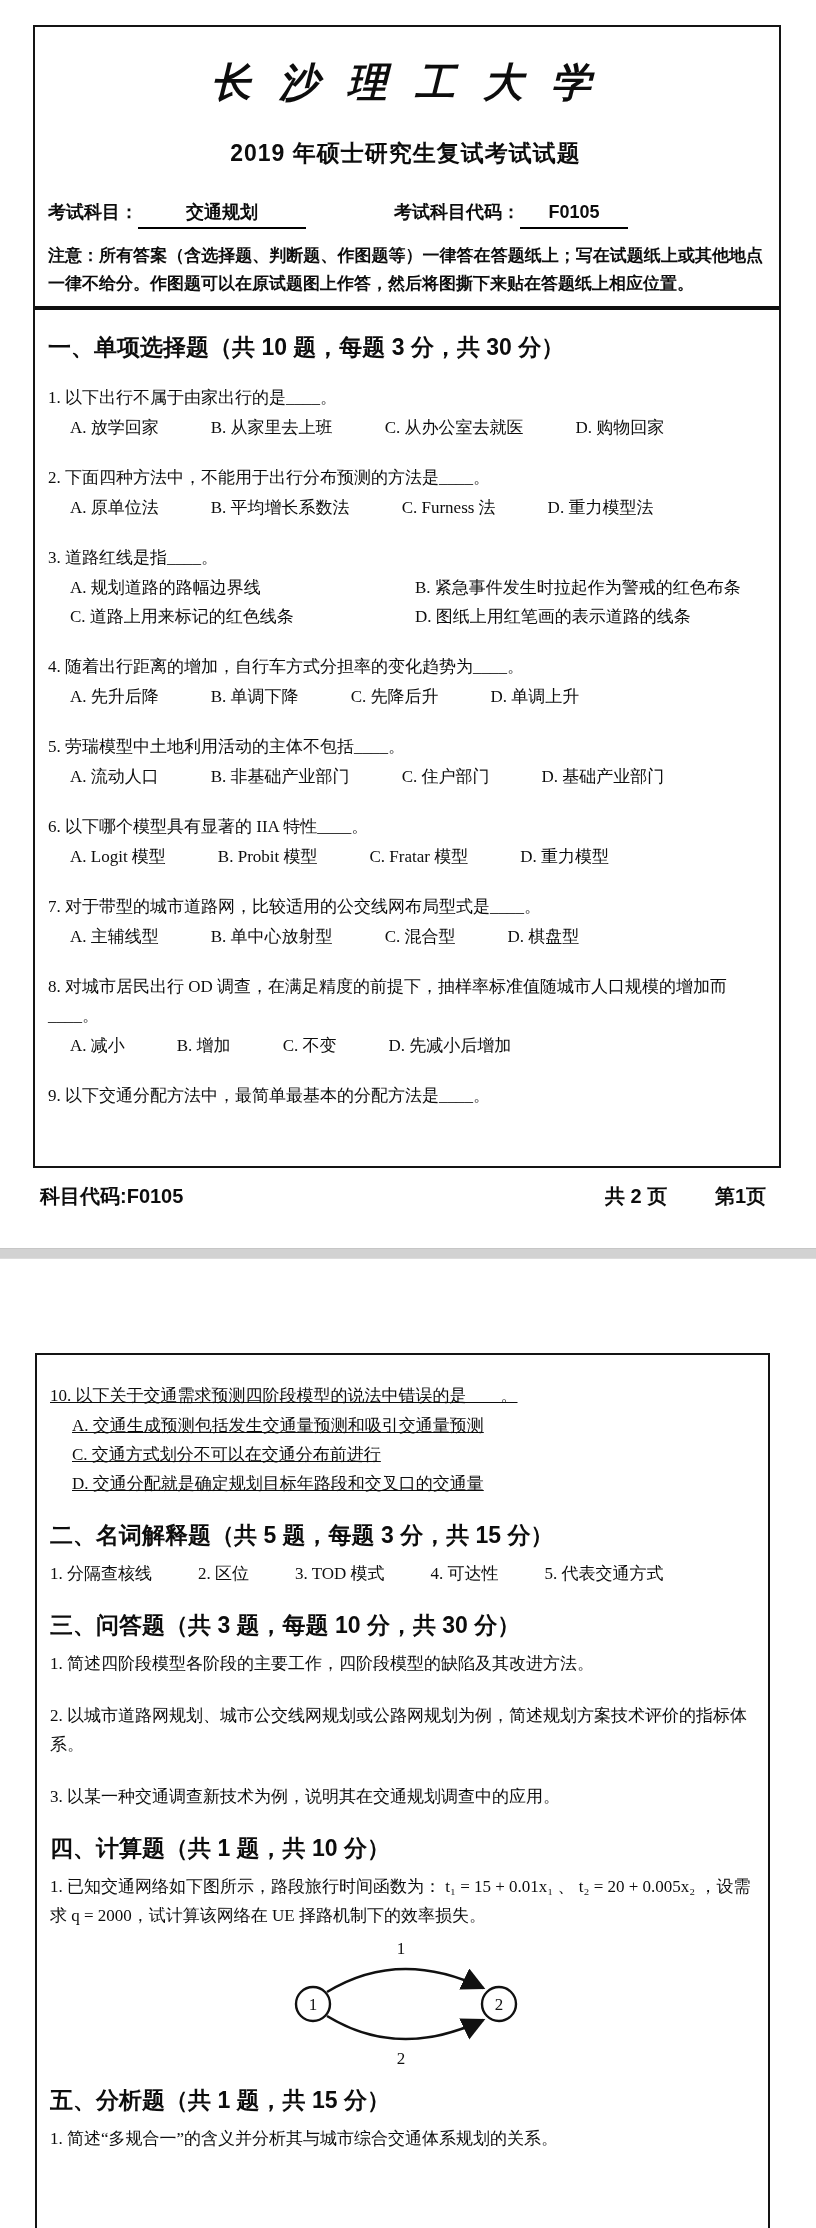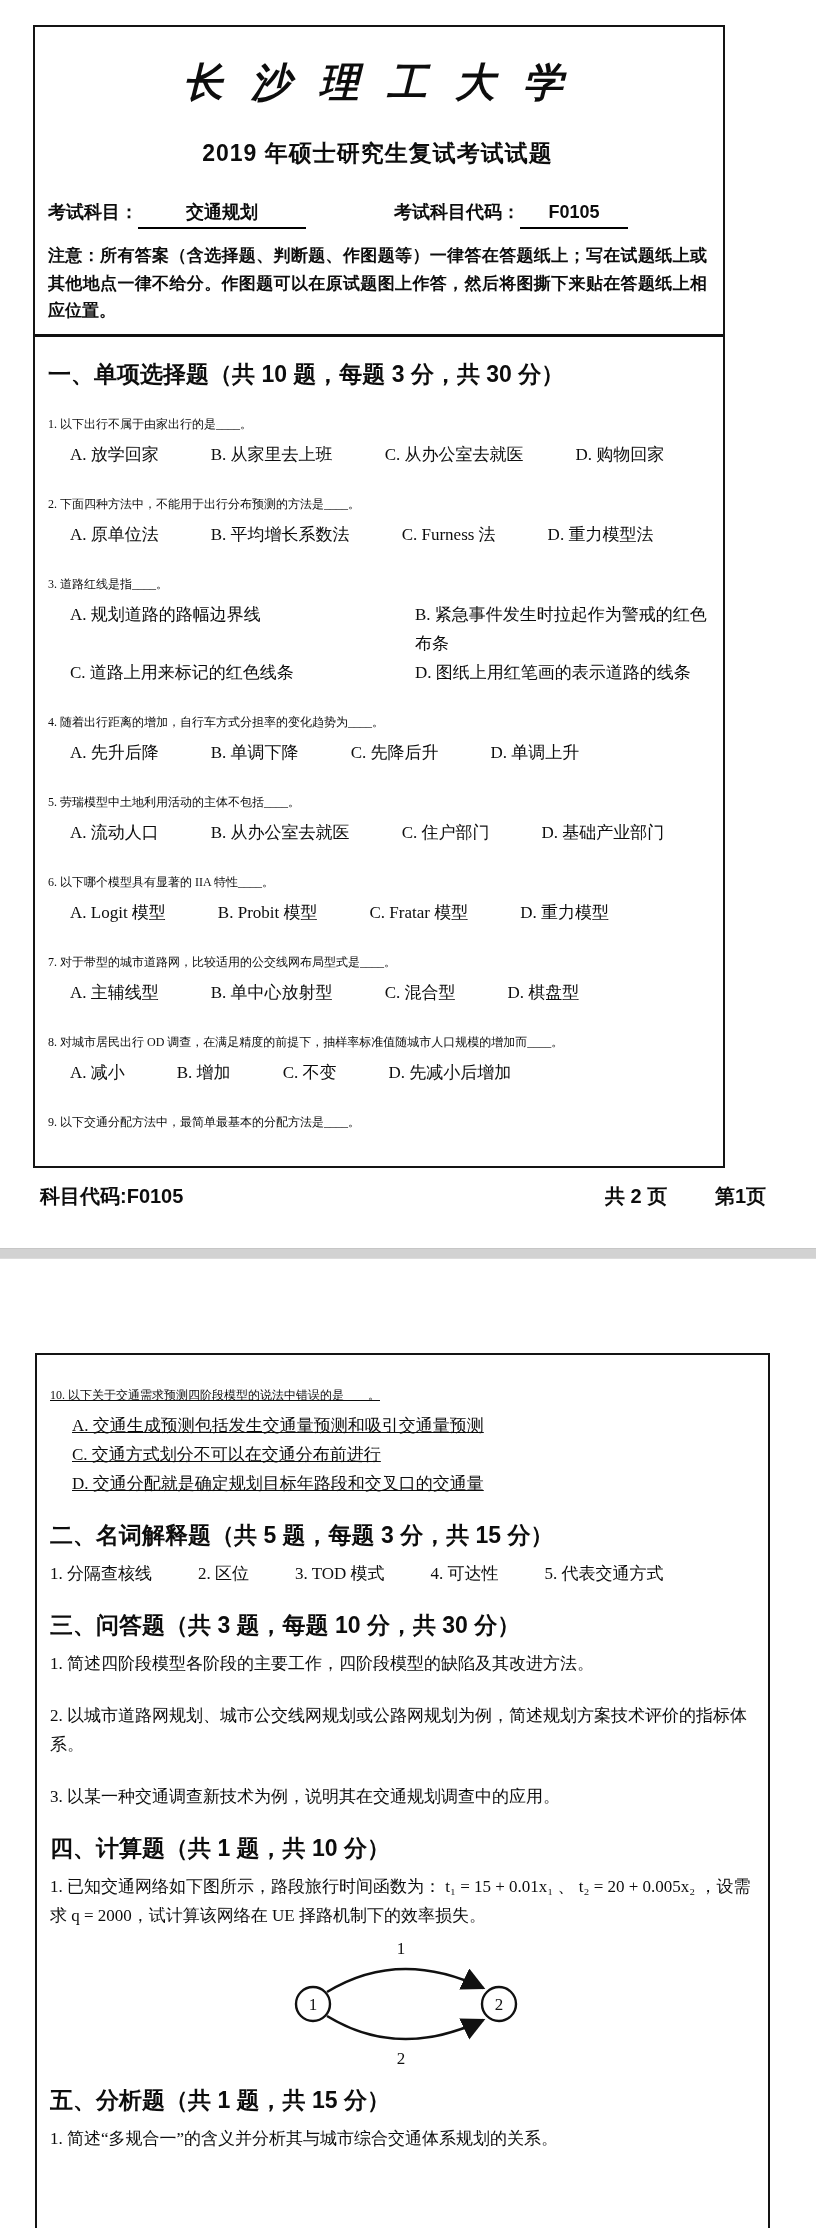--- a/index.html
+++ b/index.html
@@ -6,21 +6,21 @@
   body{
     width:816px;height:2228px;position:relative;overflow:hidden;
     background:#ffffff;
     font-family:"Liberation Serif","DejaVu Serif",serif;
     color:#0d0d0d;
   }
   .page{
     position:absolute;background:#fff;border:2.5px solid #141414;
     box-sizing:border-box;
   }
-  .page1{top:25px;left:33px;width:692px;height:1143px;}
+  .page1{top:25px;left:33px;width:748px;height:1143px;}
   .page2{top:1353px;left:35px;width:735px;height:1100px;}
   .page-inner{padding:12px 16px 0 13px;}
 
   .university{
     text-align:center;font-size:40px;font-weight:bold;font-style:italic;
     letter-spacing:9px;margin-top:16px;line-height:56px;
   }
   .exam-title{
     text-align:center;font-size:23px;font-weight:bold;letter-spacing:1px;
     margin-top:26px;line-height:32px;font-family:"Liberation Sans","DejaVu Sans",sans-serif;
@@ -40,21 +40,21 @@
     margin-top:13px;font-size:17px;font-weight:bold;line-height:27.5px;
     text-align:justify;font-family:"Liberation Sans","DejaVu Sans",sans-serif;
   }
   .rule{height:3.5px;background:#101010;margin:9px -16px 0 -13px;}
 
   .sec-heading{
     font-weight:bold;font-size:23px;line-height:29px;margin-top:23px;
     font-family:"Liberation Sans","DejaVu Sans",sans-serif;
   }
   .q{margin-top:21px;}
-  .q-text{font-size:12px;line-height:29px;}
+  .q-text{font-size:17px;line-height:29px;}
   .q-opts{
     font-size:17px;line-height:29px;padding-left:22px;margin-top:1px;
     display:flex;flex-wrap:wrap;column-gap:52px;
   }
   .q-opts.grid2{display:grid;grid-template-columns:345px auto;column-gap:0;}
   .q-opts.stack{display:block;}
   .q-opts.stack span{display:block;}
 
   .footer{
     position:absolute;top:1183px;left:40px;width:726px;
@@ -132,21 +132,21 @@
         <span>B. 单调下降</span>
         <span>C. 先降后升</span>
         <span>D. 单调上升</span>
       </div>
     </div>
 
     <div class="q">
       <div class="q-text">5. 劳瑞模型中土地利用活动的主体不包括____。</div>
       <div class="q-opts">
         <span>A. 流动人口</span>
-        <span>B. 从办公室去就医</span>
+        <span>B. 非基础产业部门</span>
         <span>C. 住户部门</span>
         <span>D. 基础产业部门</span>
       </div>
     </div>
 
     <div class="q">
       <div class="q-text">6. 以下哪个模型具有显著的 IIA 特性____。</div>
       <div class="q-opts">
         <span>A. Logit 模型</span>
         <span>B. Probit 模型</span>

